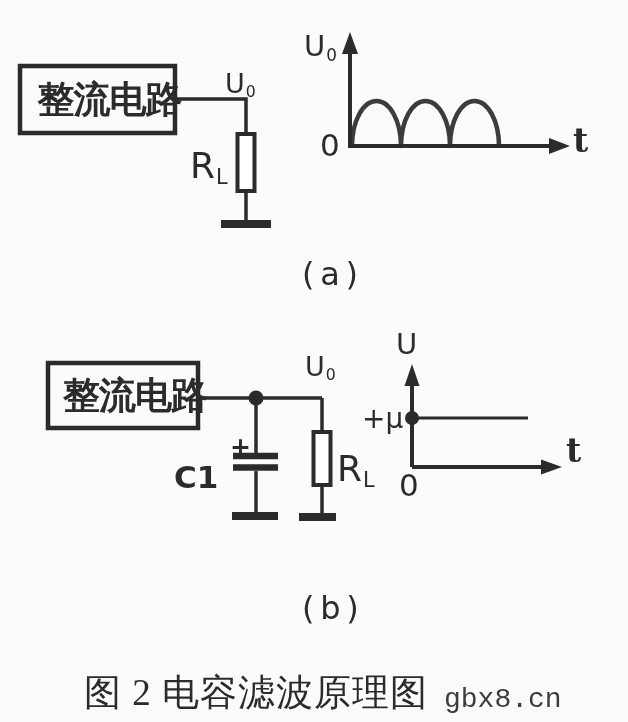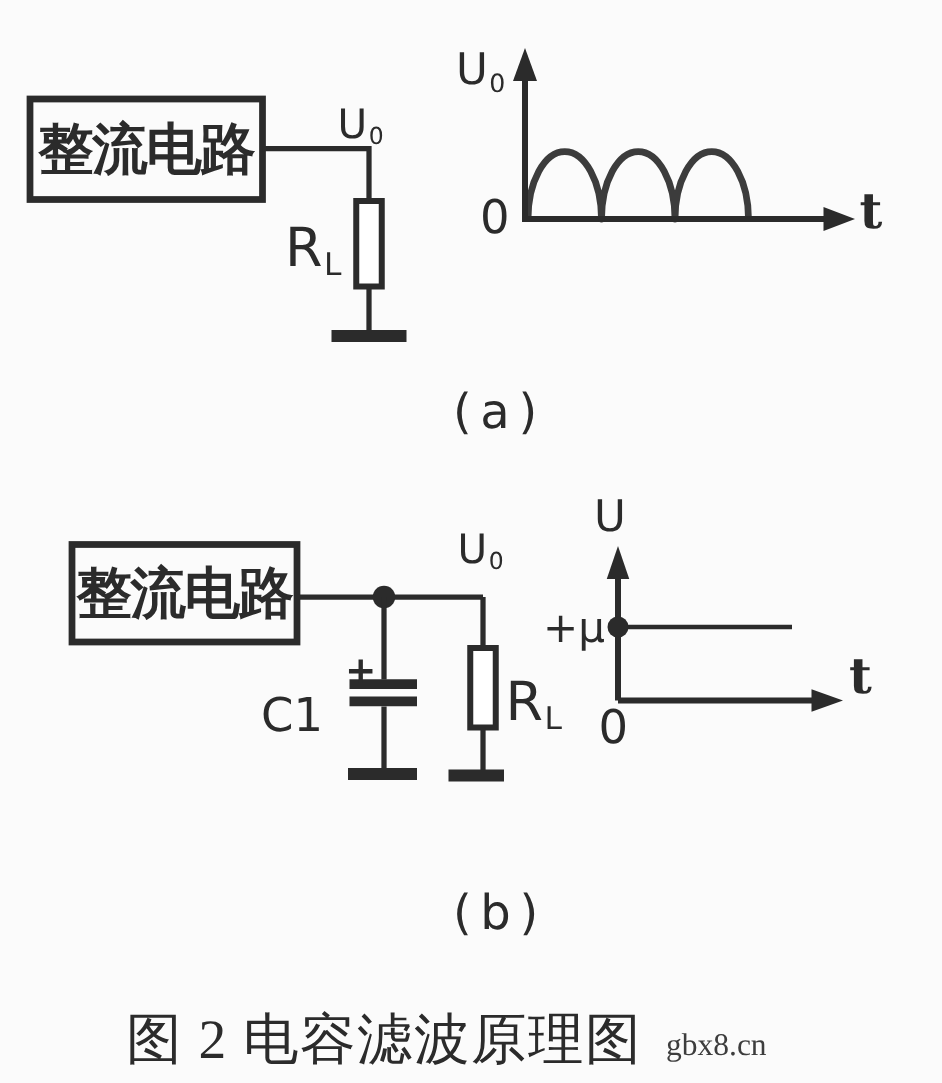--- a/index.html
+++ b/index.html
@@ -40,35 +40,36 @@
   .c1-lbl{font-size:31px;}
   .plus-lbl{font-size:25px;font-weight:bold;}
   .mu-lbl{font-size:28px;}
   .part-lbl{font-size:32px;letter-spacing:0.18em;}
   .box-lbl{
     position:absolute;
     display:flex;align-items:center;justify-content:center;
     font-size:37px;font-weight:bold;
     letter-spacing:-1px;
     font-family:"Liberation Sans","DejaVu Sans",sans-serif;
+    padding-left:12px;
   }
   .caption{
     position:absolute;
     left:0;top:668px;width:512px;
     text-align:center;
     font-size:37px;
     font-weight:500;
     font-family:"Liberation Serif","DejaVu Serif",serif;
     letter-spacing:1px;
   }
   .watermark{
     position:absolute;
     left:444px;top:684px;
-    font-size:21px;
-    font-family:Liberation Serif, serif;
+    font-size:28px;
+    font-family:Liberation Mono, monospace;
     color:var(--wm);
     z-index:5;
   }
 </style>
 </head>
 <body>
 
 <div class="page">
 
   <svg class="canvas" width="628" height="722" viewBox="0 0 628 722">
@@ -125,21 +126,21 @@
   <div class="lbl origin-lbl" style="left:320px;top:130px;">0</div>
 
   <div class="lbl t-lbl" style="left:573px;top:124px;">t</div>
 
   <div class="lbl part-lbl" style="left:302px;top:258px;">(a)</div>
 
   <div class="box-lbl" style="left:50px;top:365px;width:146px;height:61px;">整流电路</div>
 
   <div class="lbl u-lbl" style="left:305px;top:353px;"><span>U</span><span class="sub">0</span></div>
 
-  <div class="lbl c1-lbl" style="left:174px;top:462px;">C1</div>
+  <div class="lbl c1-lbl" style="left:174px;top:462px;font-weight:bold;">C1</div>
 
   <div class="lbl plus-lbl" style="left:230px;top:434px;">+</div>
 
   <div class="lbl rl-lbl" style="left:337px;top:451px;"><span>R</span><span class="sub">L</span></div>
 
   <div class="lbl axis-ylbl" style="left:396px;top:330px;">U</div>
 
   <div class="lbl mu-lbl" style="left:362px;top:405px;">+μ</div>
 
   <div class="lbl origin-lbl" style="left:399px;top:470px;">0</div>

